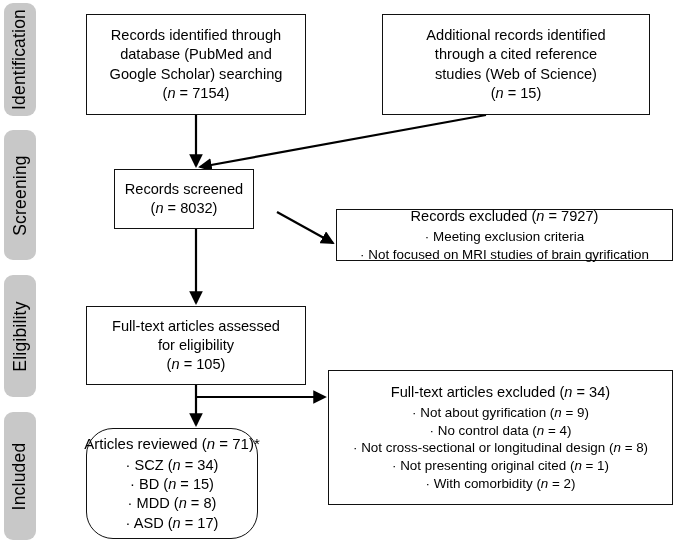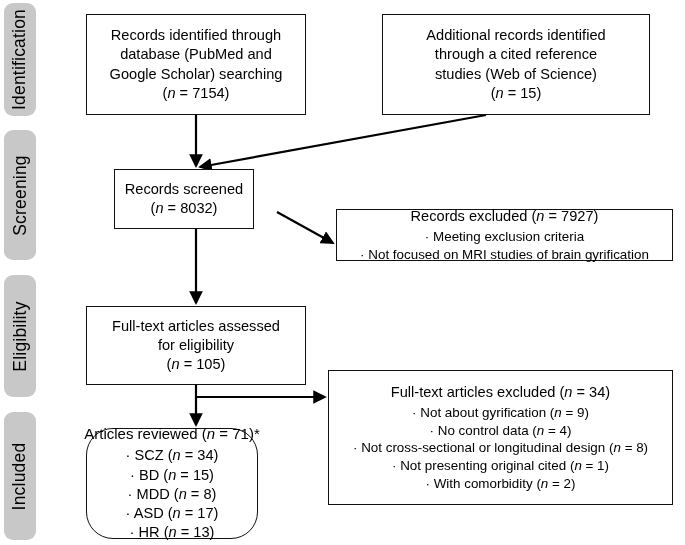--- a/index.html
+++ b/index.html
@@ -181,17 +181,15 @@
 
     <span class="ln"><span>·</span>
       <span>BD (</span><em class="it">n</em><span> = 15)</span></span>
 
     <span class="ln"><span>·</span>
       <span>MDD (</span><em class="it">n</em><span> = 8)</span></span>
 
     <span class="ln"><span>·</span>
       <span>ASD (</span><em class="it">n</em><span> = 17)</span></span>
 
-    <span class="ln"><span>·</span>
-      <span>HR (</span><em class="it">n</em><span> = 13)</span></span>
   </div>
 
 </div>
 
 </body></html>

